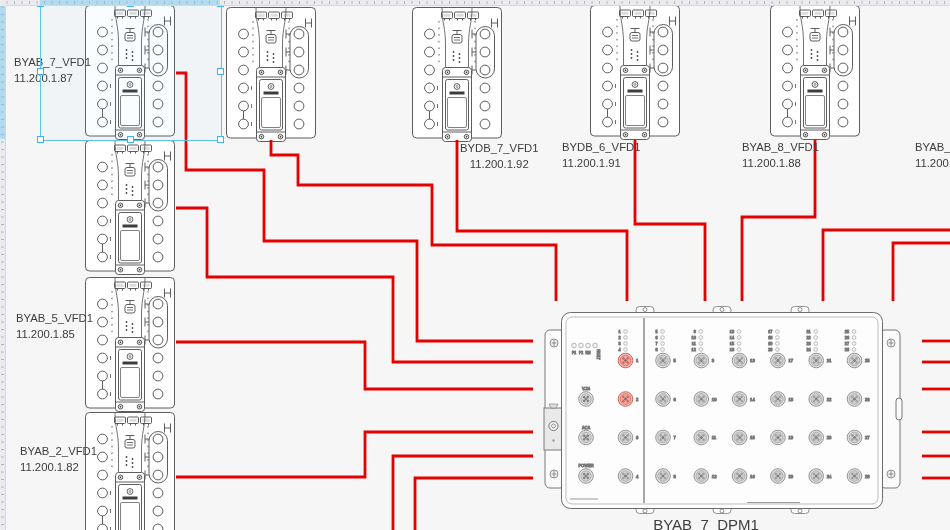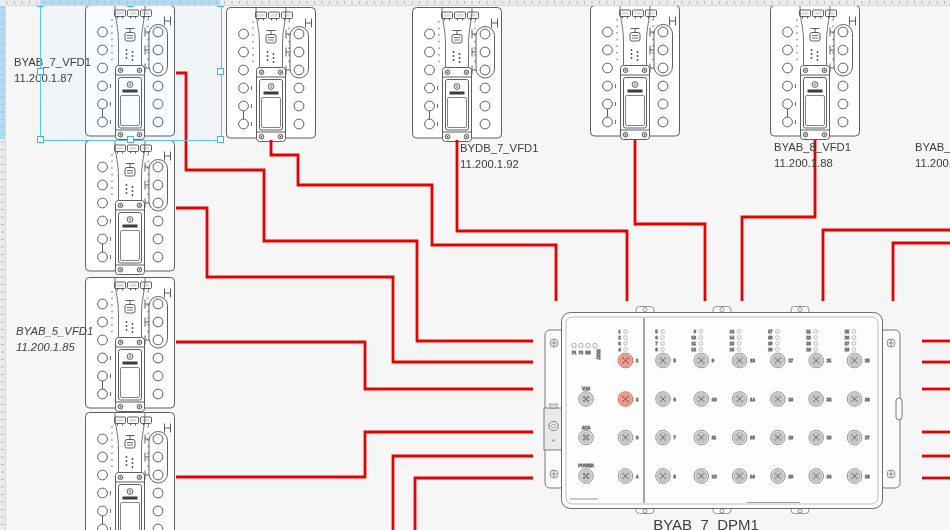--- a/index.html
+++ b/index.html
@@ -598,29 +598,37 @@
           </g>
         </g>
     </g>
   </svg>
 
   <div id="labels-layer">
       <div class="dev-label" style="left: 14px; top: 55px;">
         <div>BYAB_7_VFD1</div>
         <div>11.200.1.87</div>
       </div>
-      <div class="dev-label" style="left: 16px; top: 324px; font-style: italic;">
+      <div class="dev-label" style="left: 16px; top: 311px;">
         <div>BYAB_5_VFD1</div>
         <div>11.200.1.85</div>
       </div>
-      <div class="dev-label" style="left: 460px; top: 141px;">
+      <div class="dev-label" style="left: 20px; top: 444px;">
+        <div>BYAB_2_VFD1</div>
+        <div>11.200.1.82</div>
+      </div>
+      <div class="dev-label" style="left: 460px; top: 141px; text-align: center;">
         <div>BYDB_7_VFD1</div>
         <div>11.200.1.92</div>
       </div>
-      <div class="dev-label" style="left: 742px; top: 140px; margin-left: 32px;">
+      <div class="dev-label" style="left: 562px; top: 140px;">
+        <div>BYDB_6_VFD1</div>
+        <div>11.200.1.91</div>
+      </div>
+      <div class="dev-label" style="left: 742px; top: 140px;">
         <div>BYAB_8_VFD1</div>
         <div>11.200.1.88</div>
       </div>
       <div class="dev-label" style="left: 915px; top: 140px;">
         <div>BYAB_9_</div>
         <div>11.200.1</div>
       </div>
       <div class="panel-label" style="left: 706px; top: 516px;">BYAB_7_DPM1</div>
     </div>
 

